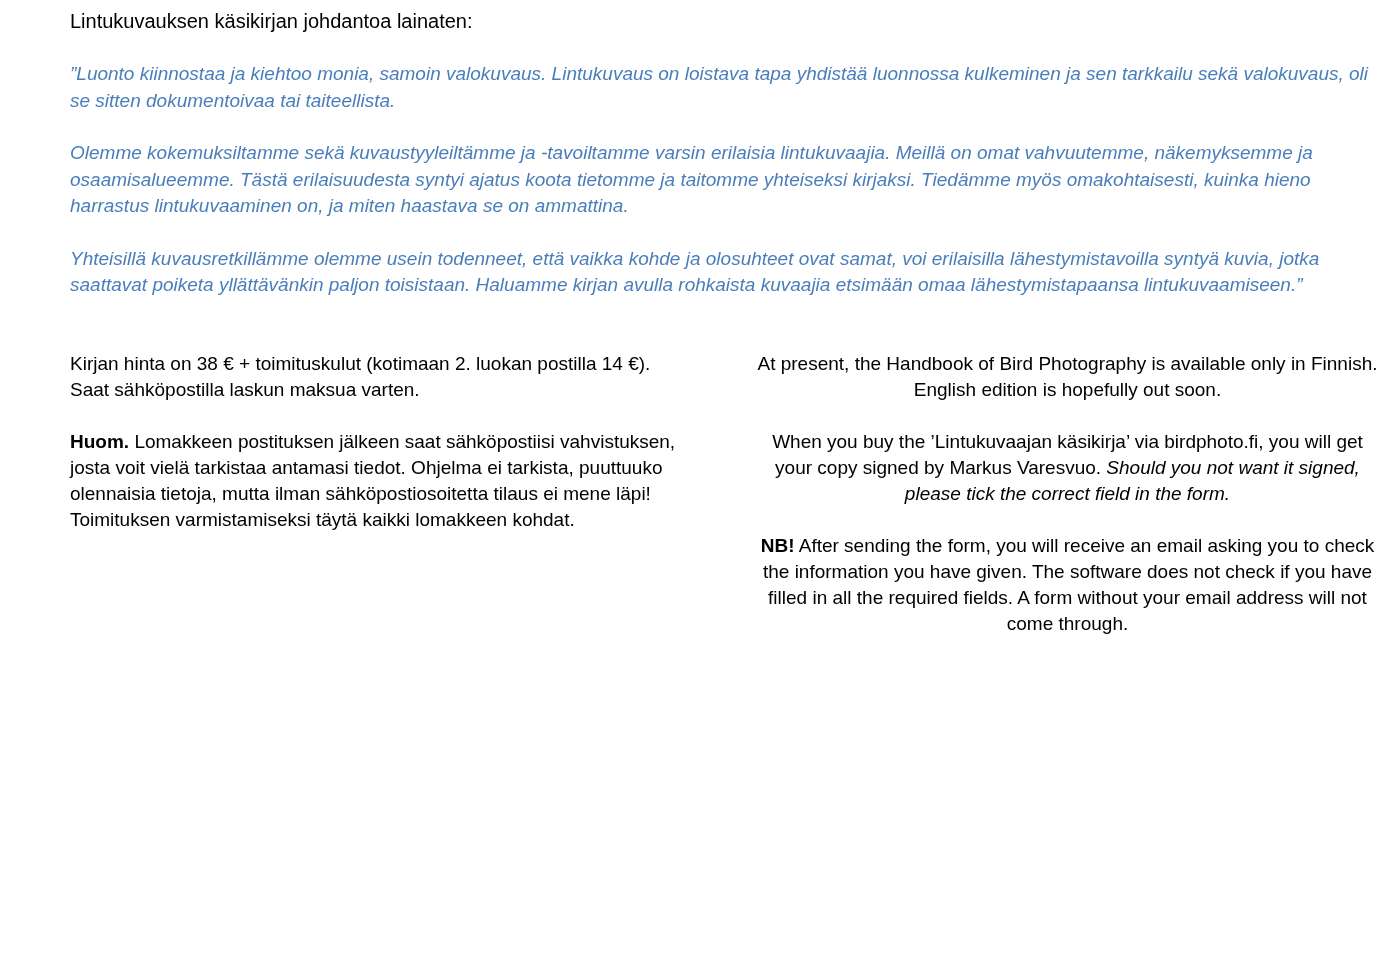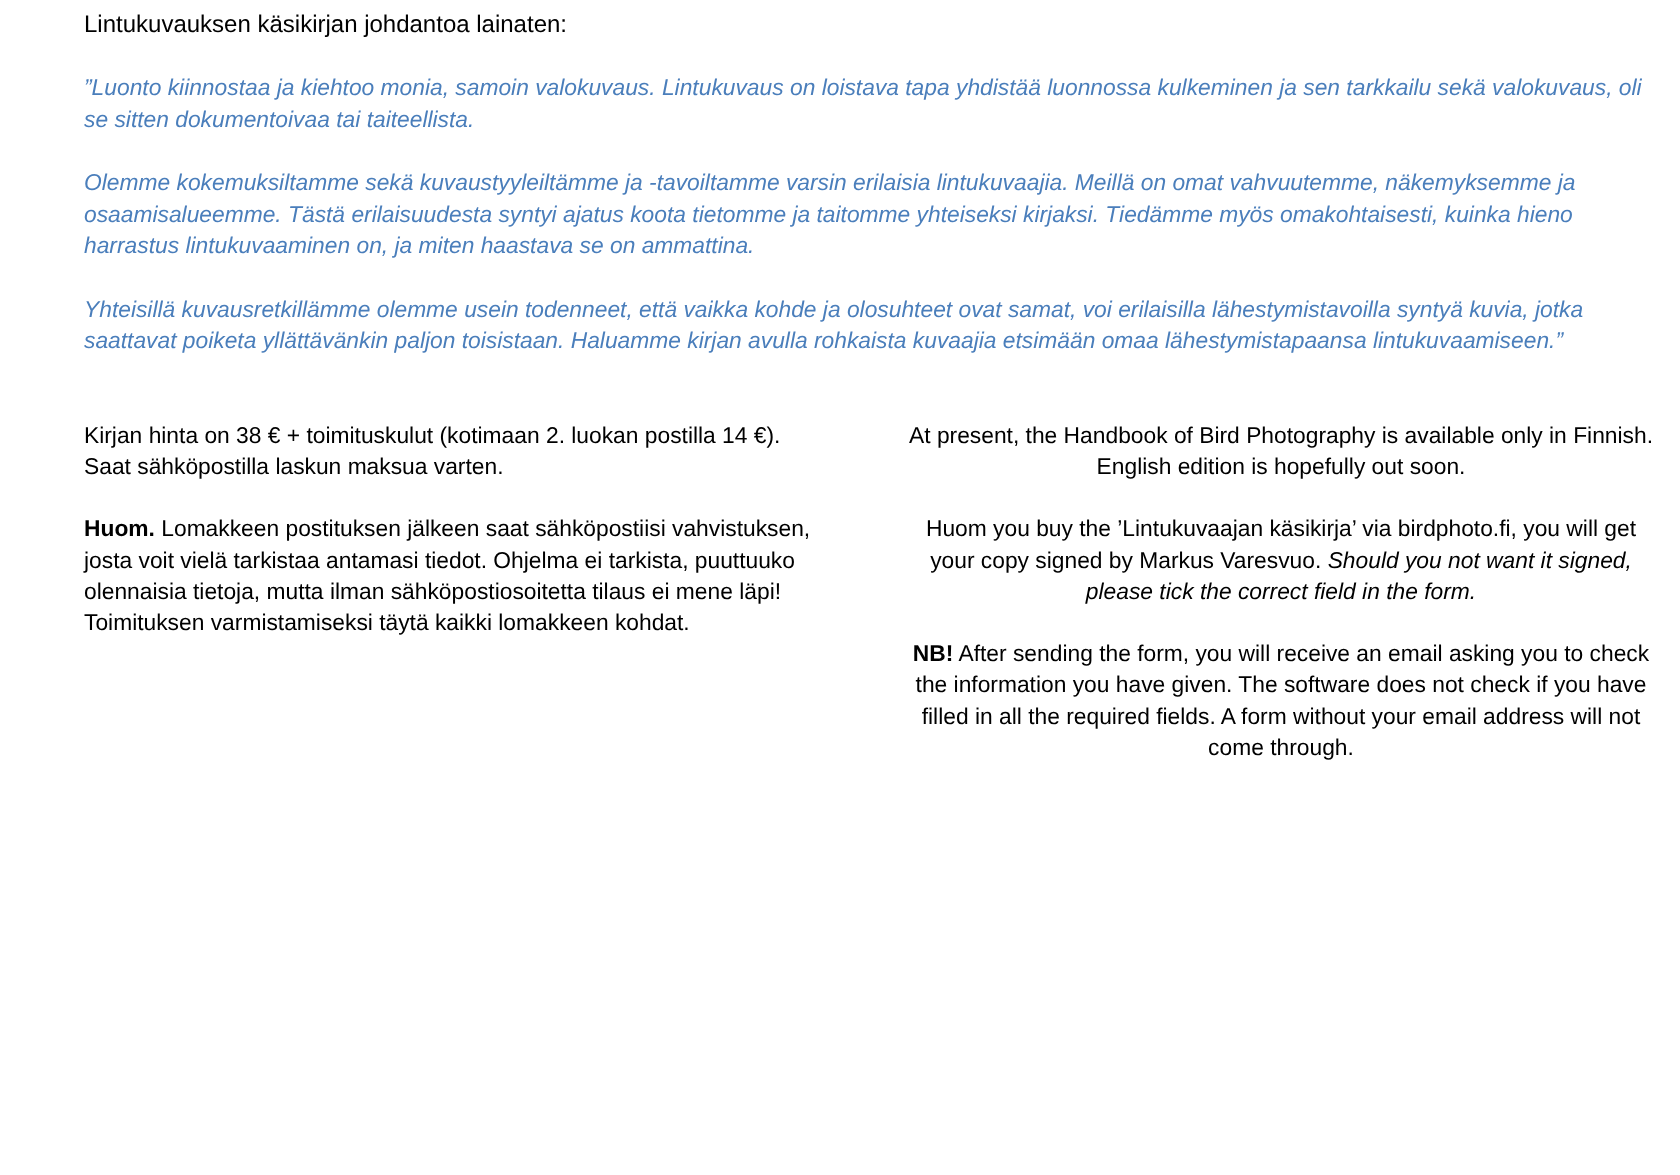--- a/index.html
+++ b/index.html
@@ -66,19 +66,19 @@
 
   <div class="columns">
 
     <div class="column column-left">
       <p><span class="run-normal">Kirjan hinta on 38 € + toimituskulut (kotimaan 2. luokan postilla 14 €). Saat sähköpostilla laskun maksua varten.</span></p>
       <p><span class="run-bold">Huom.</span><span class="run-normal"> Lomakkeen postituksen jälkeen saat sähköpostiisi vahvistuksen, josta voit vielä tarkistaa antamasi tiedot. Ohjelma ei tarkista, puuttuuko olennaisia tietoja, mutta ilman sähköpostiosoitetta tilaus ei mene läpi! Toimituksen varmistamiseksi täytä kaikki lomakkeen kohdat.</span></p>
     </div>
 
     <div class="column column-right">
       <p><span class="run-normal">At present, the Handbook of Bird Photography is available only in Finnish. English edition is hopefully out soon.</span></p>
-      <p><span class="run-normal">Huom you buy the ’Lintukuvaajan käsikirja’ via birdphoto.fi, you will get your copy signed by Markus Varesvuo. </span><span class="run-italic">Should you not want it signed, please tick the correct field in the form.</span></p>
+      <p><span class="run-normal">When you buy the ’Lintukuvaajan käsikirja’ via birdphoto.fi, you will get your copy signed by Markus Varesvuo. </span><span class="run-italic">Should you not want it signed, please tick the correct field in the form.</span></p>
       <p><span class="run-bold">NB!</span><span class="run-normal"> After sending the form, you will receive an email asking you to check the information you have given. The software does not check if you have filled in all the required fields. A form without your email address will not come through.</span></p>
     </div>
 
   </div>
 
 </div>
 
 </body></html>

